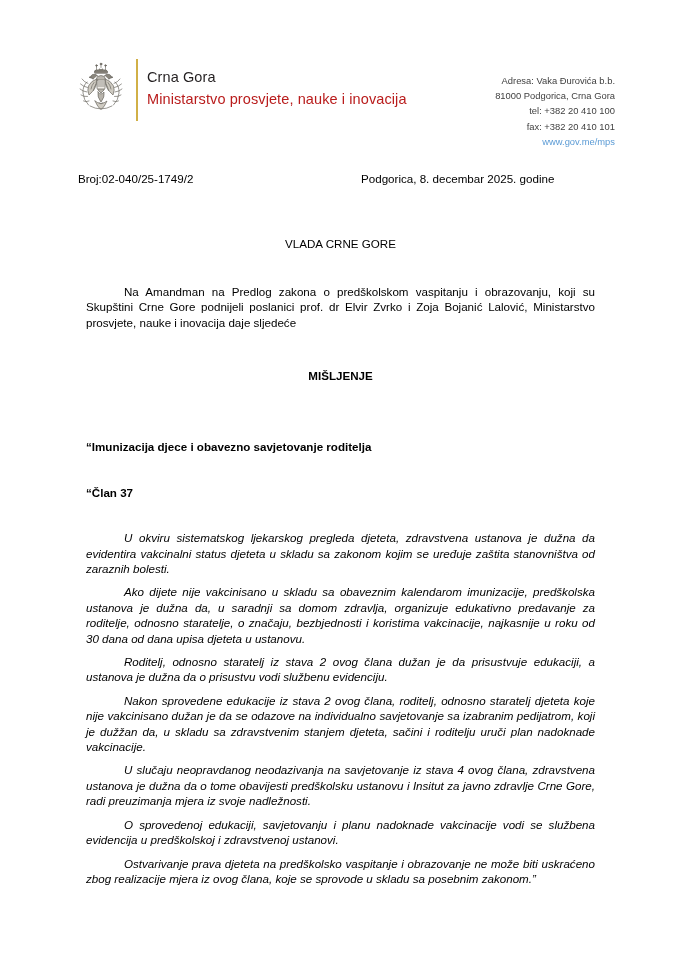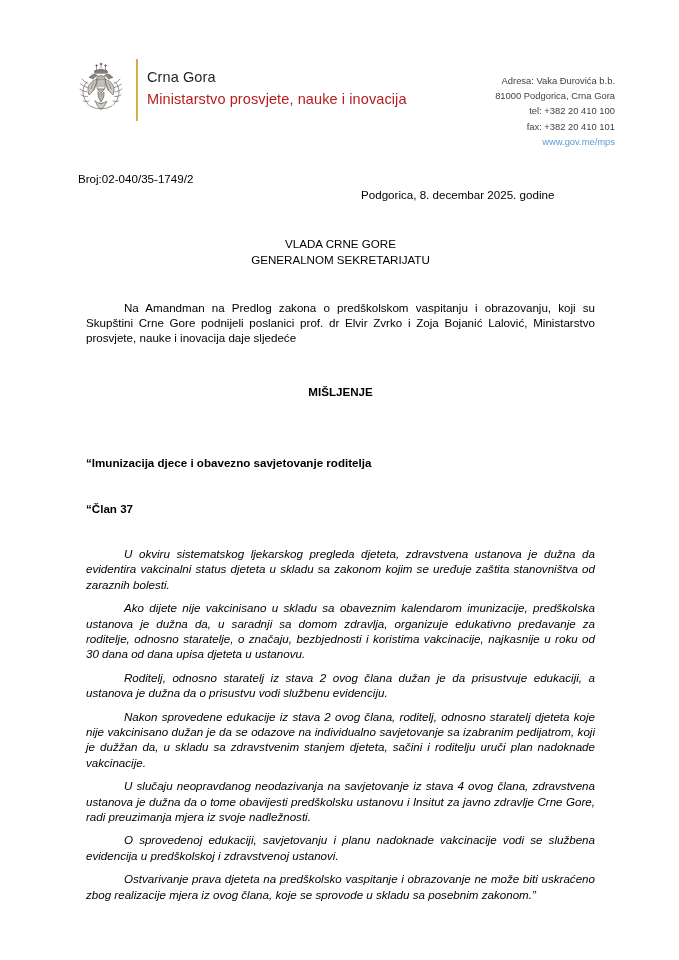--- a/index.html
+++ b/index.html
@@ -87,21 +87,21 @@
   
   .ref-row {
     position: absolute;
     left: 78px;
     top: 172px;
     width: 535px;
     font-size: 11.6px;
     color: #000;
   }
   .ref-left  { position: absolute; left: 0;   top: 0; white-space: nowrap; }
-  .ref-right { position: absolute; left: 283px; top: 16px; white-space: nowrap; }
+  .ref-right { position: absolute; left: 283px; top: 0; white-space: nowrap; }
 
   
   .content {
     position: absolute;
     left: 78px;
     top: 236px;
     width: 525px;
     font-size: 11.6px;
     line-height: 1.33;
   }
@@ -204,29 +204,28 @@
     <div class="address-block">
       <div>Adresa: Vaka Đurovića b.b.</div>
       <div>81000 Podgorica, Crna Gora</div>
       <div>tel: +382 20 410 100</div>
       <div>fax: +382 20 410 101</div>
       <div class="address-url">www.gov.me/mps</div>
     </div>
   </div>
 
   <div class="ref-row">
-    <span class="ref-left">Broj:02-040/35-1749/2</span>
+    <span class="ref-left">Broj:02-040/25-1749/2</span>
     <span class="ref-right">Podgorica, 8. decembar 2025. godine</span>
   </div>
 
   <div class="content">
 
     <div class="addressee">
       <div>VLADA CRNE GORE</div>
-      <div>GENERALNOM SEKRETARIJATU</div>
     </div>
 
     <div class="gap-24"></div>
 
     <p class="para">Na Amandman na Predlog zakona o predškolskom vaspitanju i obrazovanju, koji su Skupštini Crne Gore podnijeli poslanici prof. dr Elvir Zvrko i Zoja Bojanić Lalović, Ministarstvo prosvjete, nauke i inovacija daje sljedeće</p>
 
     <div class="gap-30"></div>
 
     <p class="heading-center">MIŠLJENJE</p>
 

